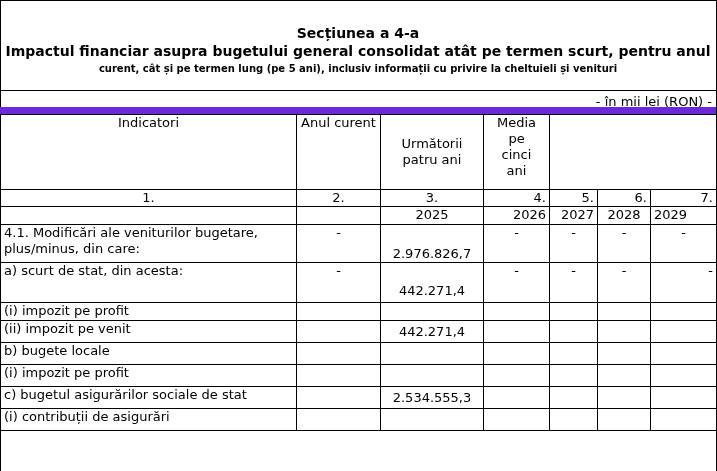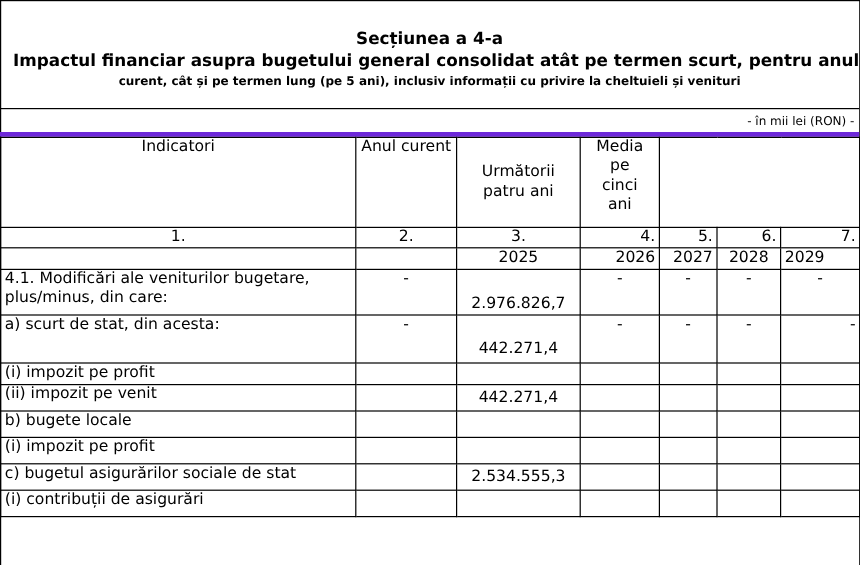--- a/index.html
+++ b/index.html
@@ -1,23 +1,23 @@
 <!DOCTYPE html>
 <html><head>
 <meta charset="utf-8">
 <style>
   html, body { margin:0; padding:0; background:#ffffff; }
   body { width:717px; height:471px; overflow:hidden; position:relative;
          font-family:"DejaVu Sans", sans-serif; color:#000; }
   .frame { position:absolute; left:0; top:0; width:715px; height:471px; border-left:1px solid #000; border-right:1px solid #000; border-top:1px solid #000; box-sizing:content-box; }
   .title-box { position:absolute; left:0; top:0; width:716px; height:91px; border-bottom:1px solid #000; box-sizing:border-box; }
-  .title-box .t1 { position:absolute; top:43px; left:0; width:100%; text-align:right; font-size:14px; font-weight:bold; line-height:17px; }
+  .title-box .t1 { position:absolute; top:43px; left:0; width:100%; text-align:center; font-size:14px; font-weight:bold; line-height:17px; }
   .title-box .t2 { position:absolute; top:60px; left:0; width:100%; text-align:center; font-size:10px; font-weight:bold; line-height:17px; }
   .title-box .t0 { position:absolute; top:25px; left:0; width:100%; text-align:center; font-size:14px; font-weight:bold; line-height:17px; }
-  .unit-row { position:absolute; left:0; top:92px; width:716px; height:22px; border-bottom:4px solid #6d28d9; box-sizing:border-box; font-size:10px; text-align:right; line-height:20px; padding-right:4px; }
+  .unit-row { position:absolute; left:0; top:92px; width:716px; height:22px; border-bottom:7px solid #6d28d9; box-sizing:border-box; font-size:13px; text-align:right; line-height:20px; padding-right:4px; }
   table { position:absolute; left:0; top:114px; border-collapse:collapse; table-layout:fixed; font-size:13px; }
   td { border:1px solid #000; padding:0 3px; vertical-align:top; line-height:16px; overflow:hidden; }
   .c { text-align:center; }
   .r { text-align:right; }
   .hdr td { height:74px; }
   .num td { height:16px; }
   .yr td { height:17px; }
 </style>
 </head>
 <body>

